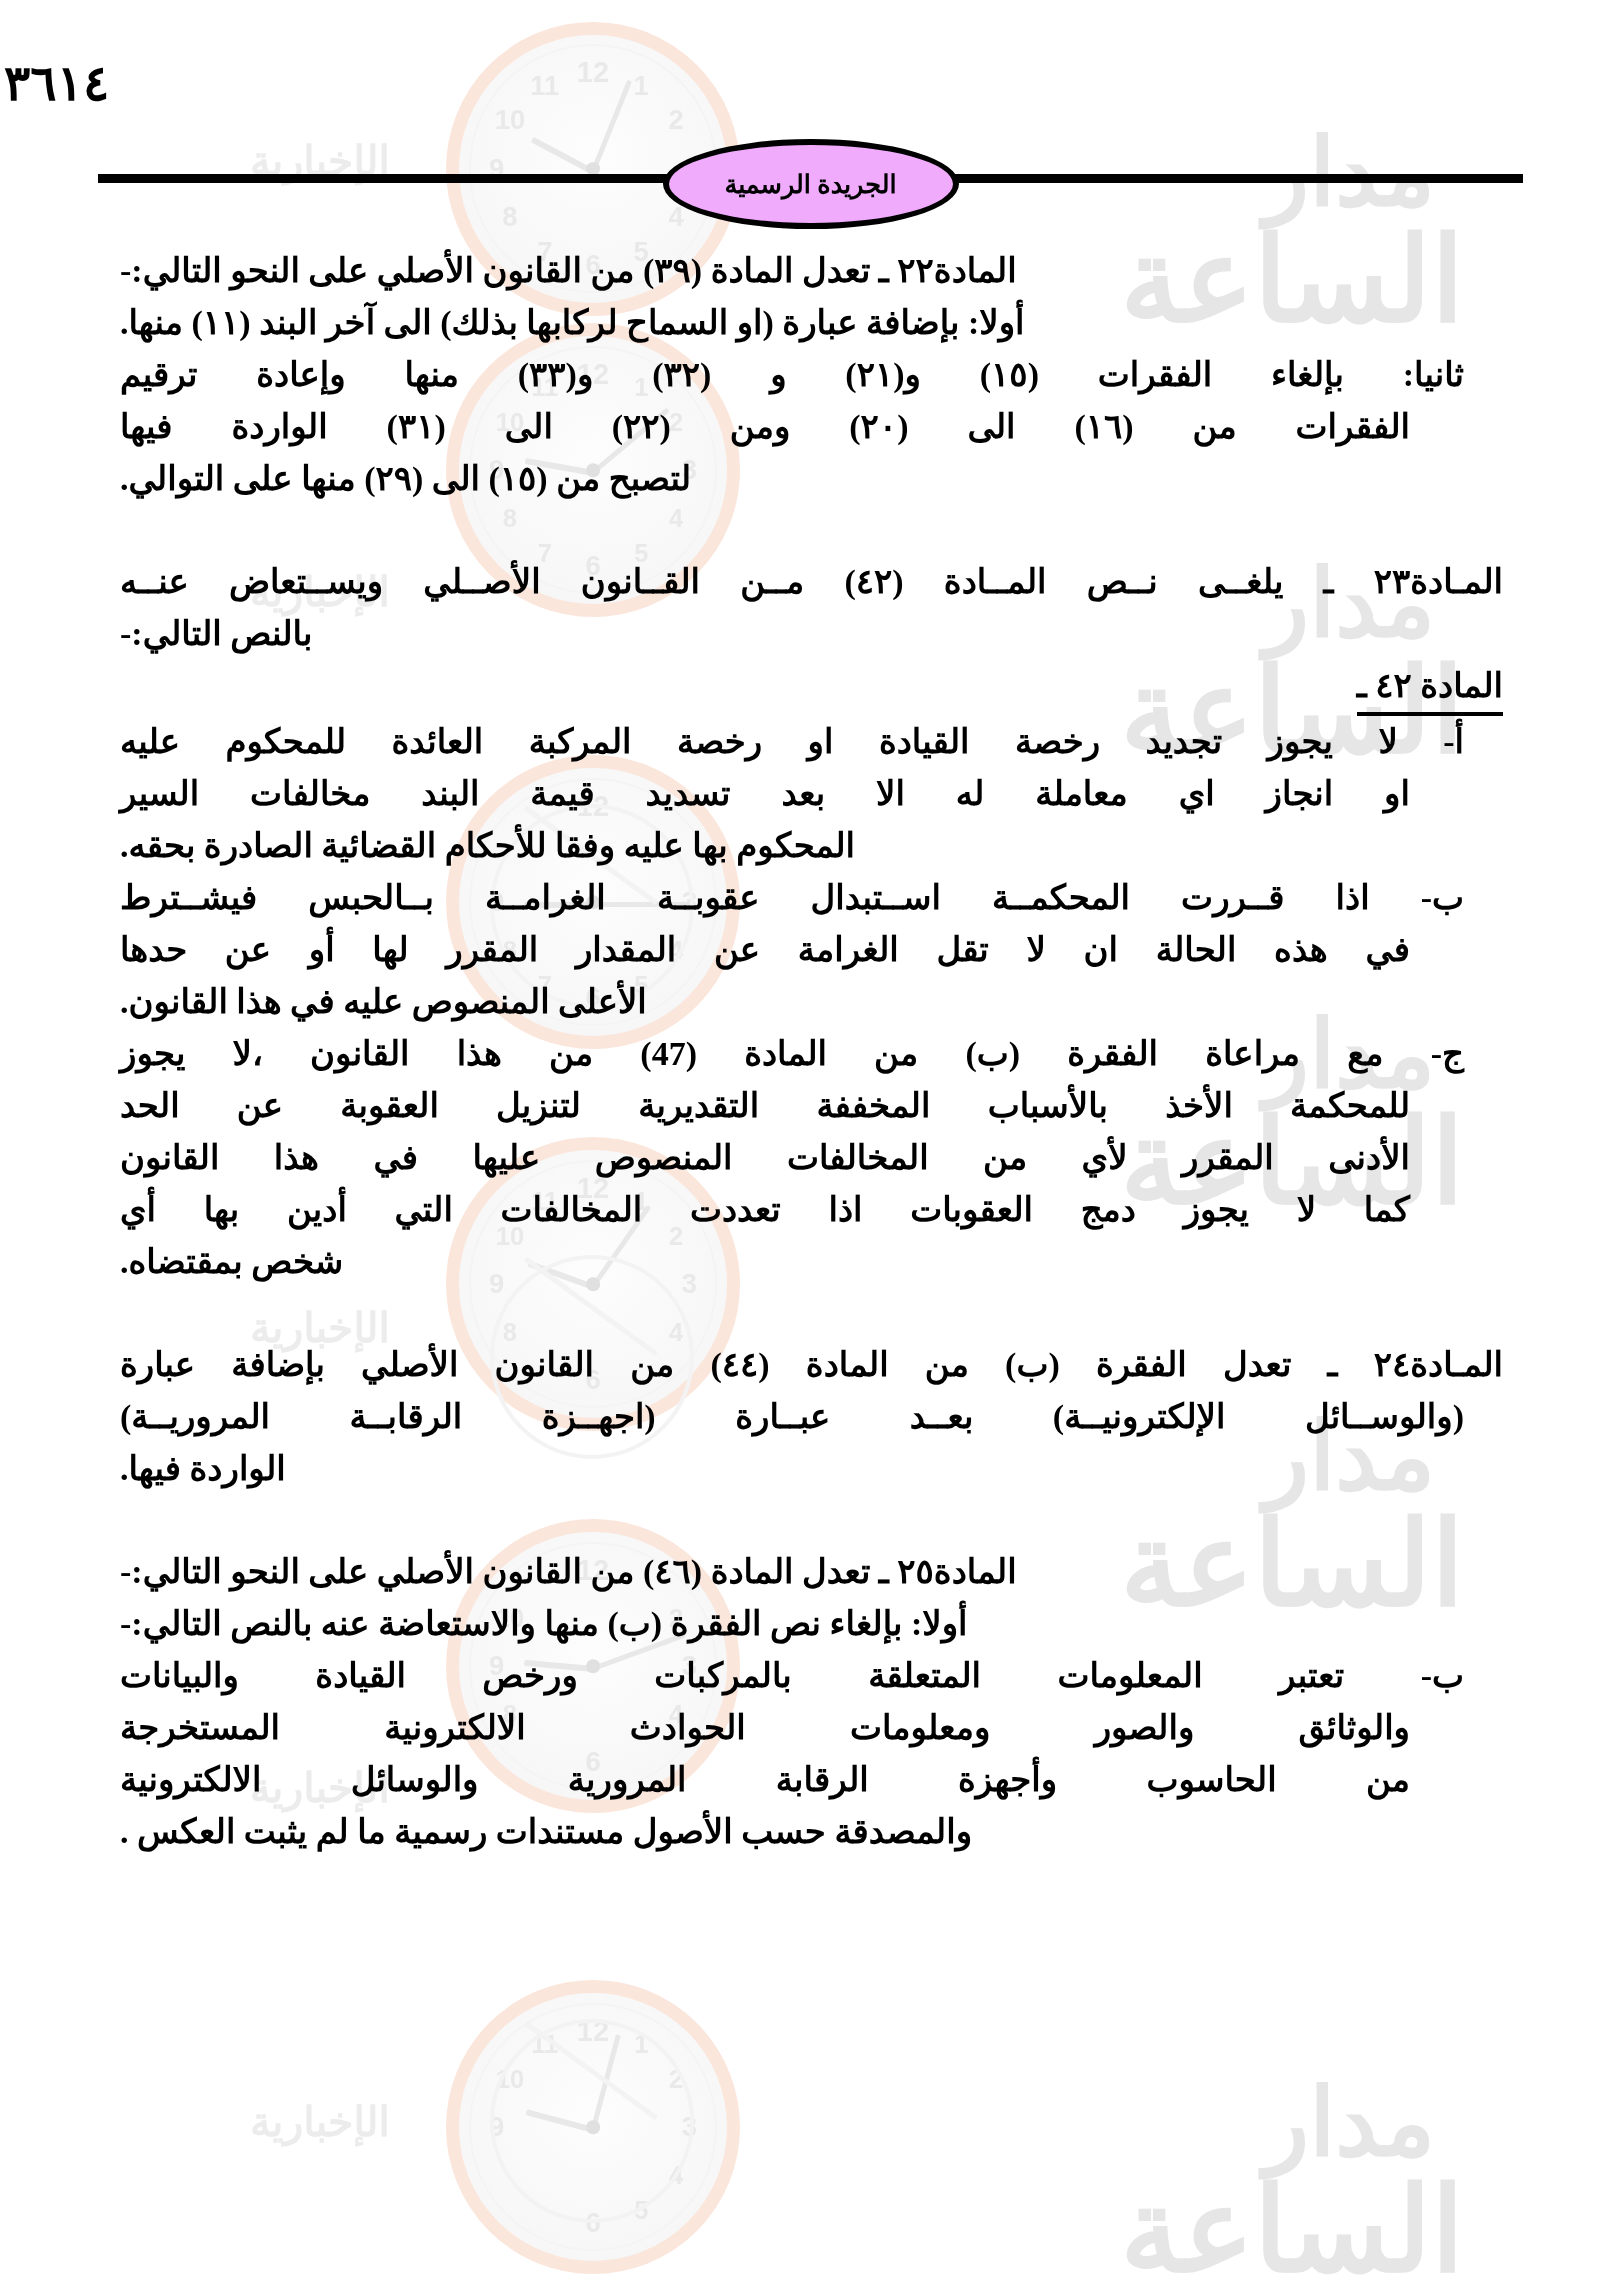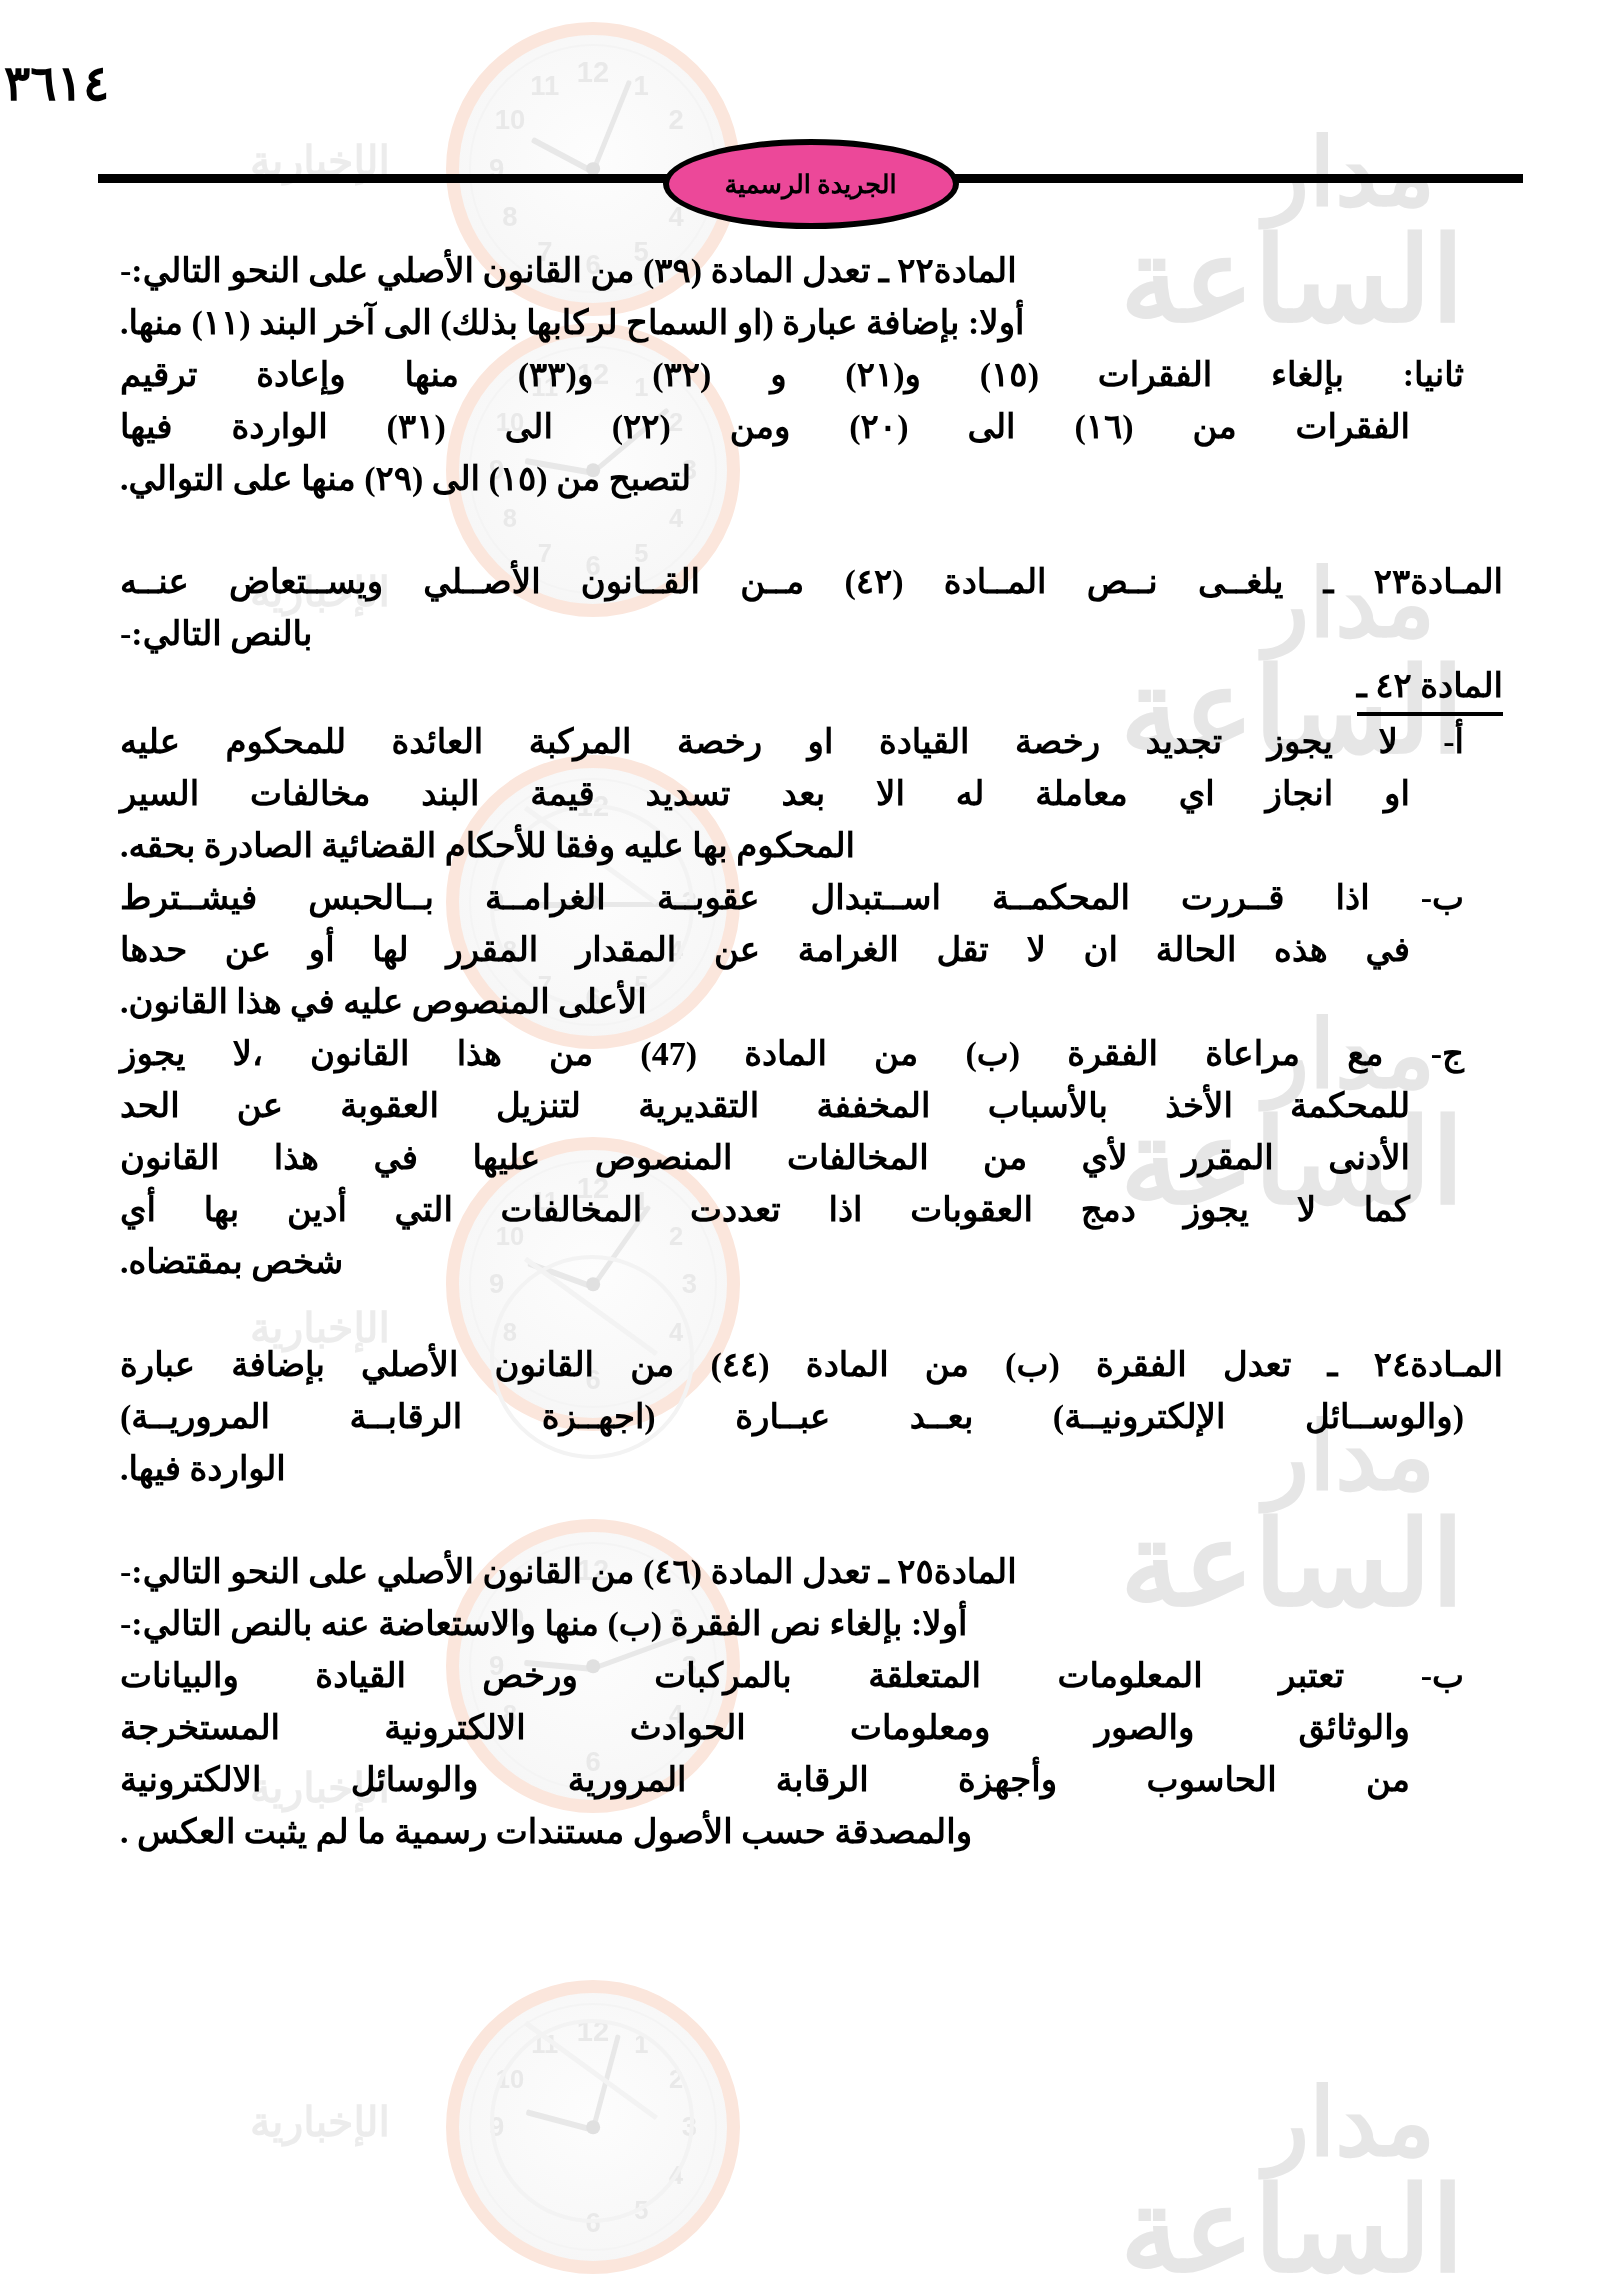--- a/index.html
+++ b/index.html
@@ -108,21 +108,21 @@
   }
   .header-oval {
     position: absolute;
     top: 139px;
     left: 50%;
     transform: translateX(-50%);
     width: 284px;
     height: 78px;
     border: 6.9px solid #000;
     border-radius: 50% / 50%;
-    background: #ec4899;
+    background: #f0abfc;
     z-index: 3;
     display: flex;
     align-items: center;
     justify-content: center;
   }
   .header-oval span {
     font-family: "Liberation Serif", serif;
     font-weight: 700;
     font-size: 25.5px;
     color: #000;

